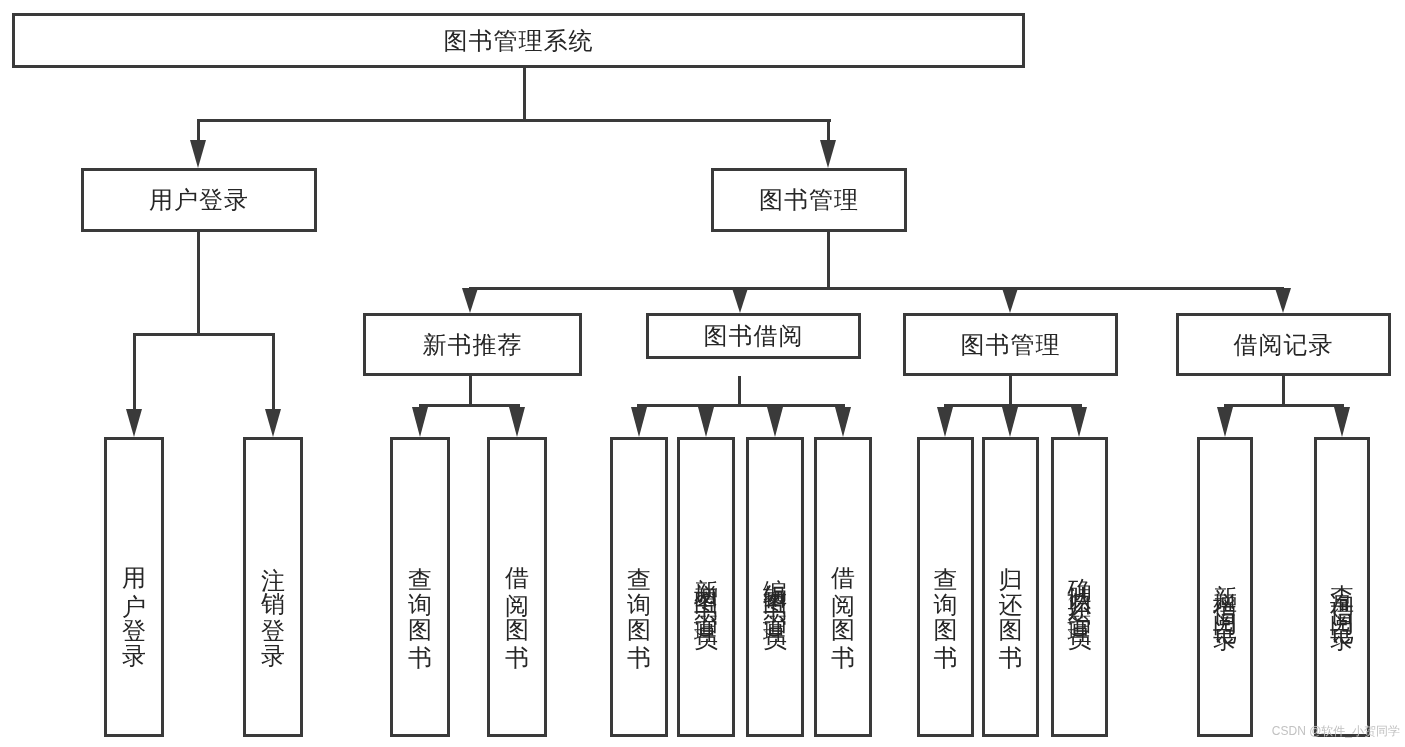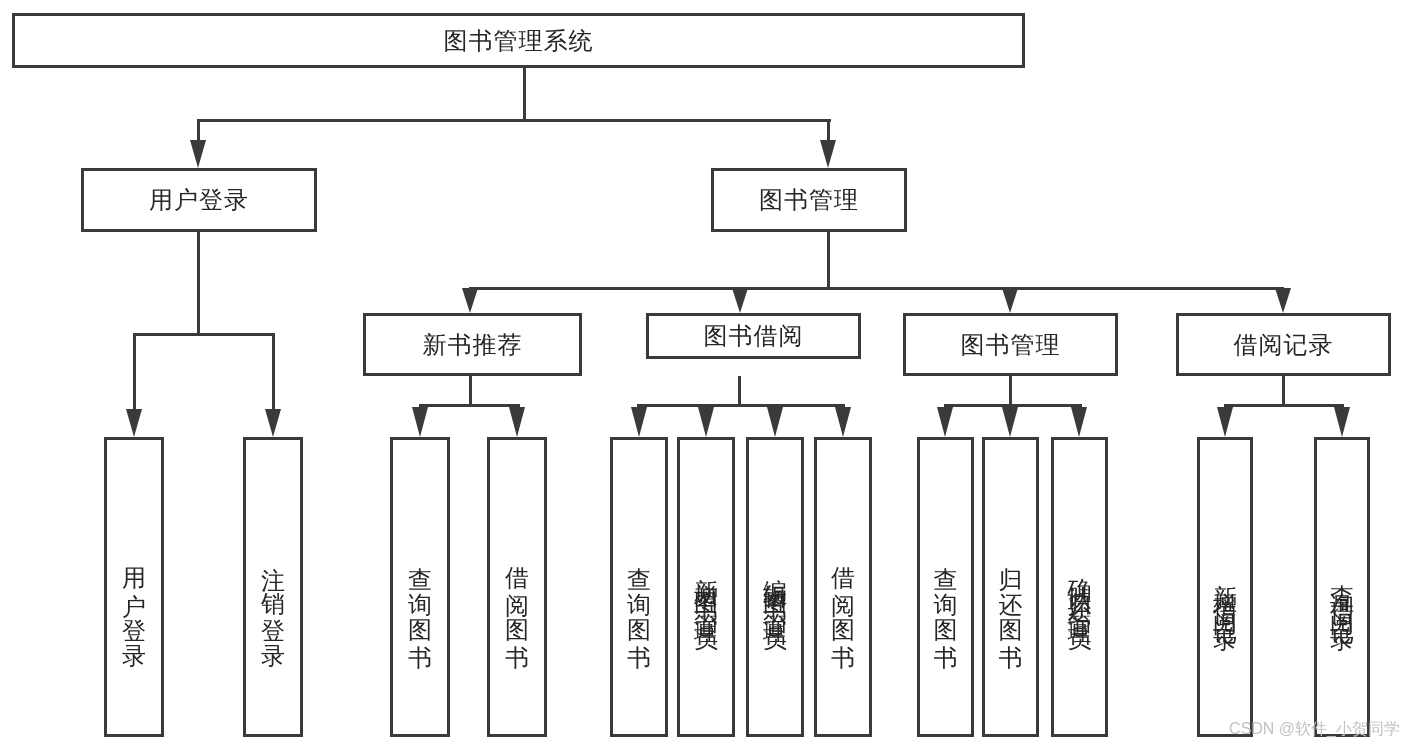--- a/index.html
+++ b/index.html
@@ -48,21 +48,21 @@
     border-left:8px solid transparent;
     border-right:8px solid transparent;
   }
   .ar28{border-top:28px solid var(--line);}
   .ar25{border-top:25px solid var(--line);}
   .ar30{border-top:30px solid var(--line);}
   .watermark{
     position:absolute;
     right:5px;
     bottom:7px;
-    font-size:16px;
+    font-size:12px;
     color:var(--wm);
     white-space:nowrap;
     z-index:5;
   }
 </style>
 </head>
 <body>
 
 <div class="canvas">
 

